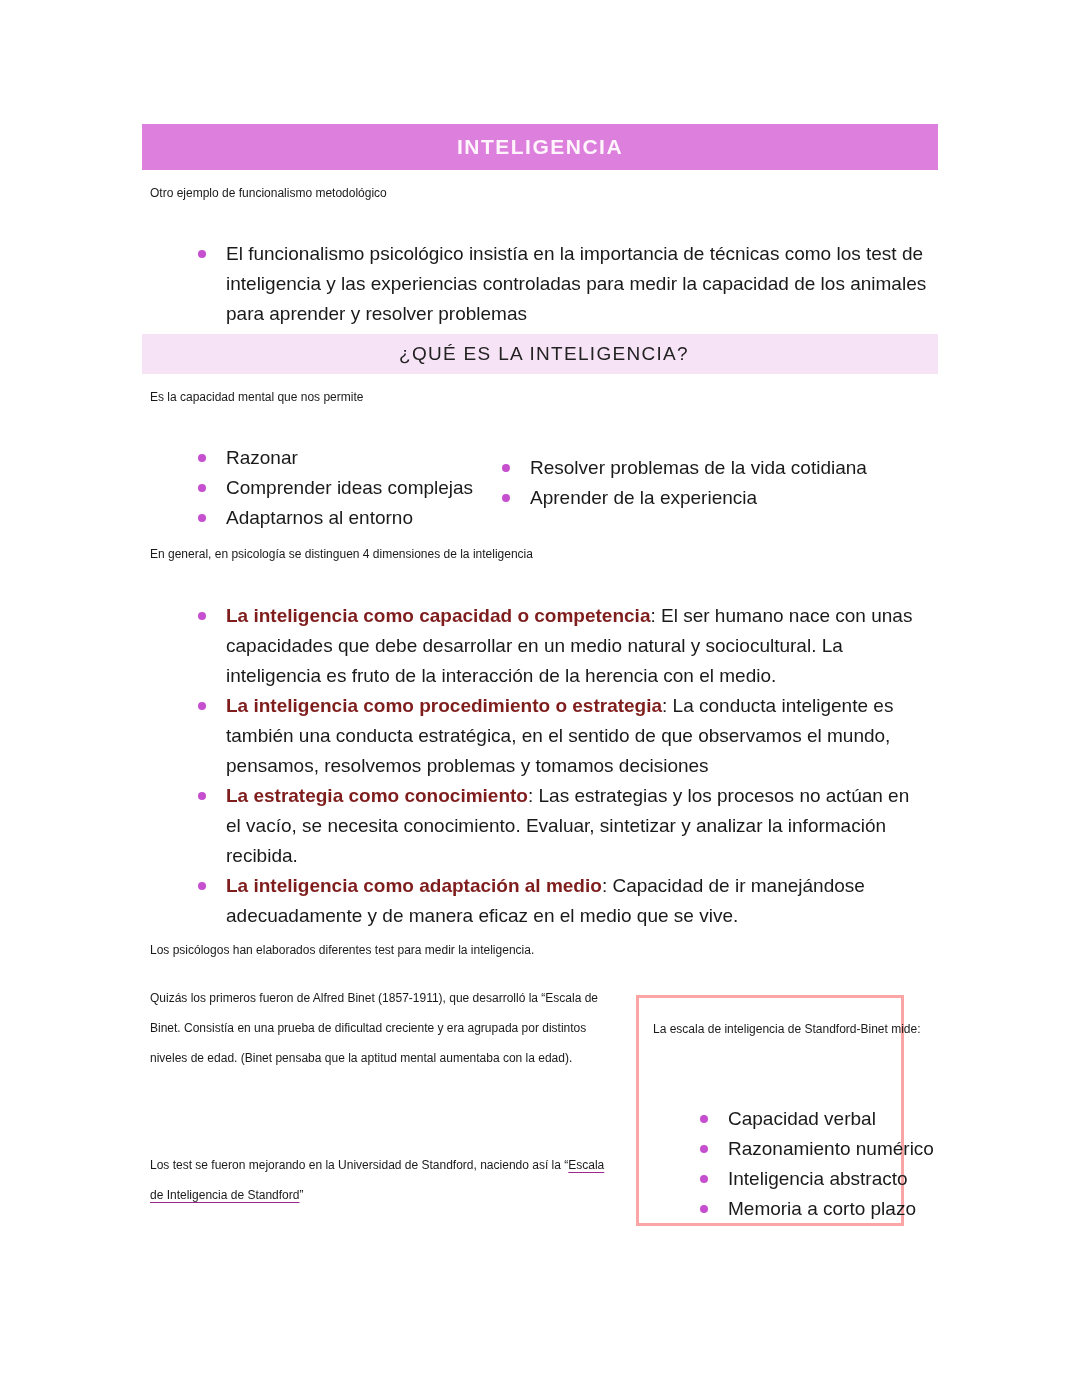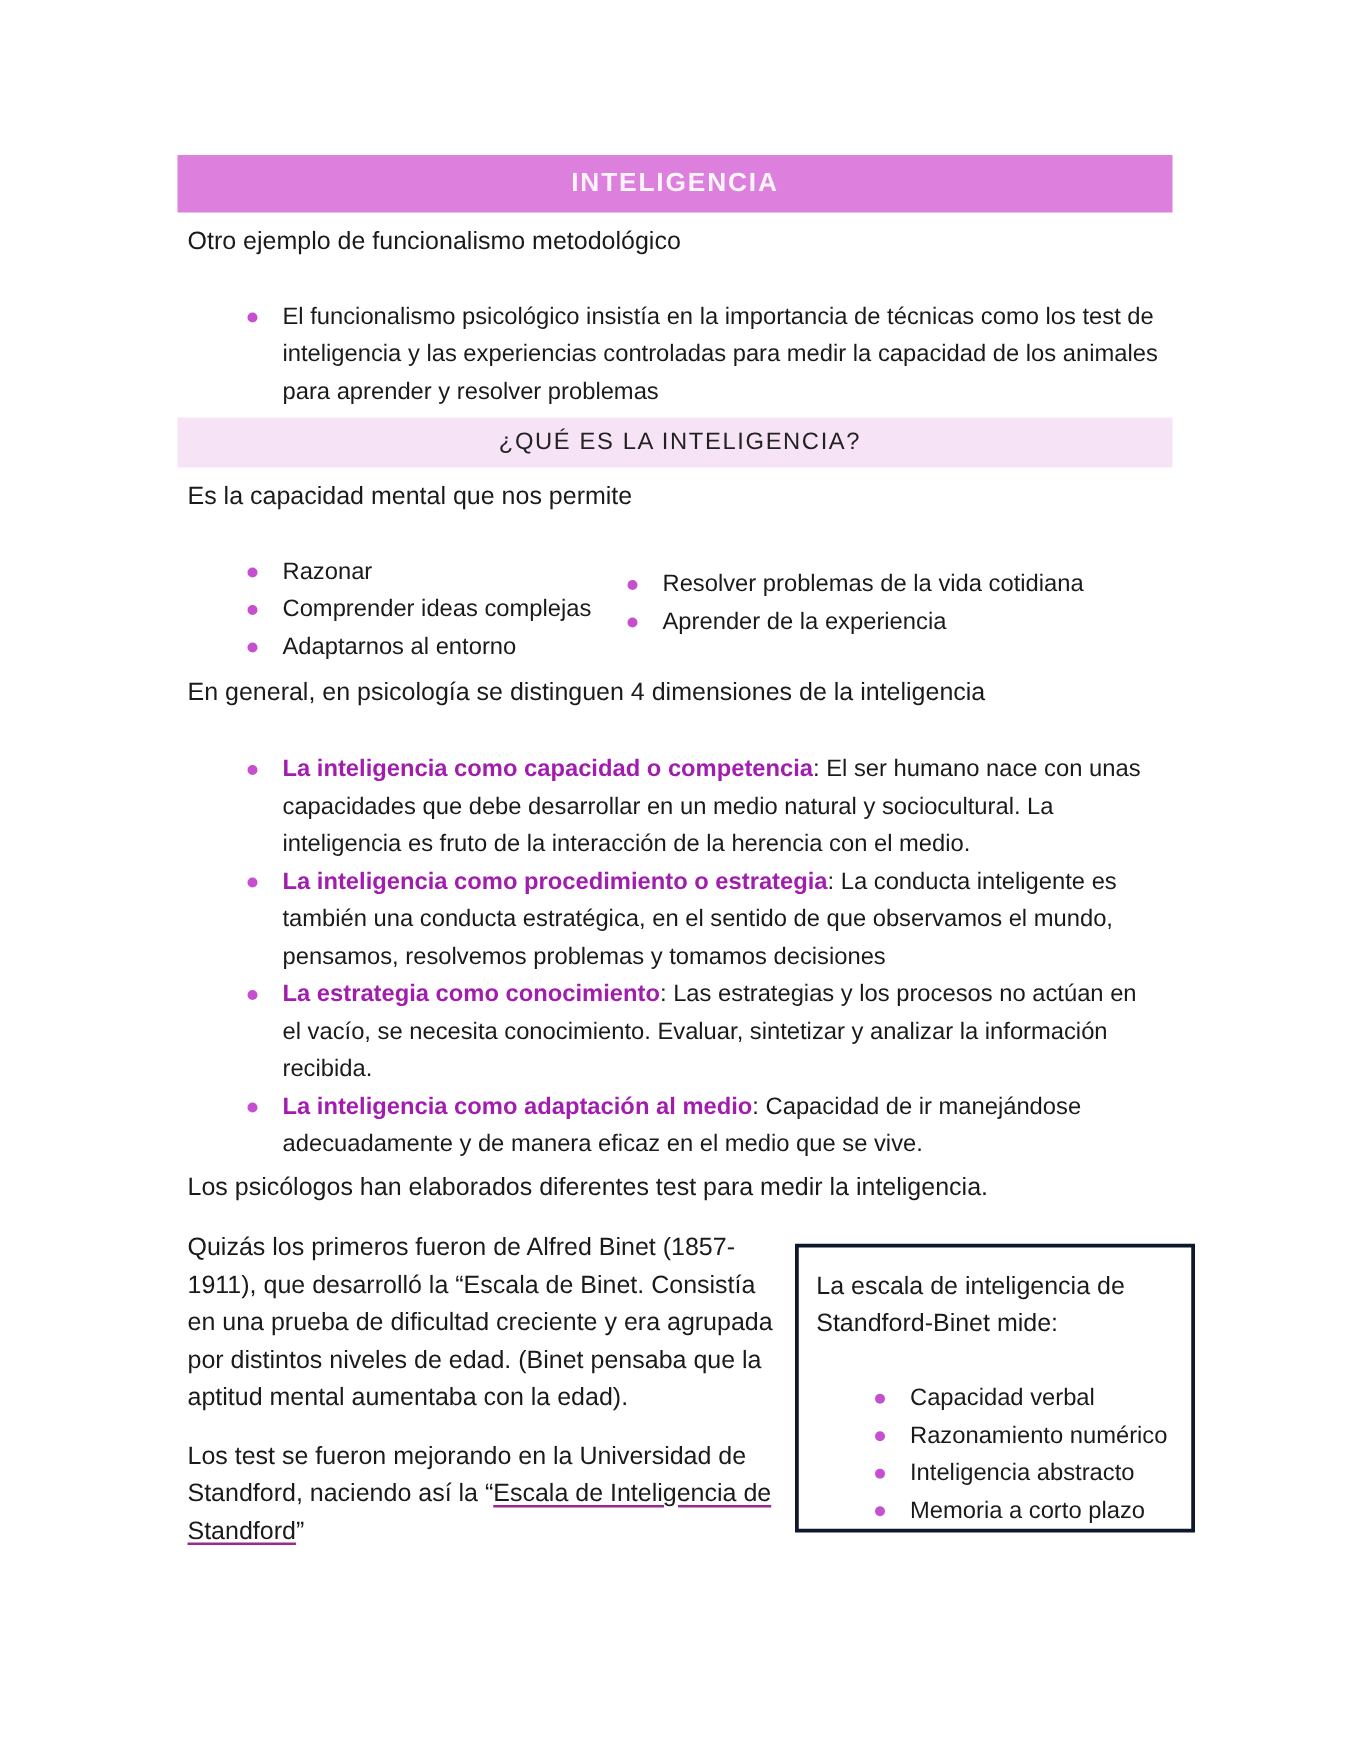--- a/index.html
+++ b/index.html
@@ -2,30 +2,30 @@
 <html><head>
 <meta charset="utf-8">
 <style>
   html, body { margin:0; padding:0; background:#ffffff; }
   body { width:1080px; height:1397px; position:relative; overflow:hidden;
          font-family:"Liberation Sans", sans-serif; color:#1a1a1a; }
   .page { position:absolute; left:0; top:0; width:1080px; height:1397px; }
   .title-bar { position:absolute; left:142px; top:124px; width:796px; height:46px;
                background:#dd80dd; display:flex; align-items:center; justify-content:center; }
   .title-bar span { color:#fff4fb; font-weight:bold; font-size:21px; letter-spacing:1.5px; }
-  .p { position:absolute; left:150px; font-size:20px; line-height:30px; margin:0; }
+  .p { position:absolute; left:150px; font-size:12px; line-height:30px; margin:0; }
   .subhead { position:absolute; left:142px; top:334px; width:796px; height:40px;
              background:#f7e3f6; display:flex; align-items:center;justify-content:center; }
   .subhead span { margin-left:8px; font-size:19px; letter-spacing:1.3px; color:#222; }
   ul.blist { position:absolute; list-style:none; margin:13px; padding:0; font-size:19px; line-height:30px; }
   ul.blist li { position:relative; padding-left:28px; }
   ul.blist li .dot { position:absolute; left:0; top:11px; width:8px; height:8px; border-radius:50%; background:#c64fcf; }
-  .hl { color:#a21caf; font-weight:bold; }
-  .box { position:absolute; left:636px; top:995px; width:320px; height:231px;
-         border:3px solid #0f172a; box-sizing:border-box; }
+  .hl { color:#7f1d1d; font-weight:bold; }
+  .box { position:absolute; left:636px; top:995px; width:268px; height:231px;
+         border:3px solid #fca5a5; box-sizing:border-box; }
   .link { text-decoration:underline; text-decoration-color:#9a2a8f; text-underline-offset:3px; }
 </style>
 </head>
 <body>
 
 <div class="page">
 
   <div class="title-bar">
     <span>INTELIGENCIA</span>
   </div>

